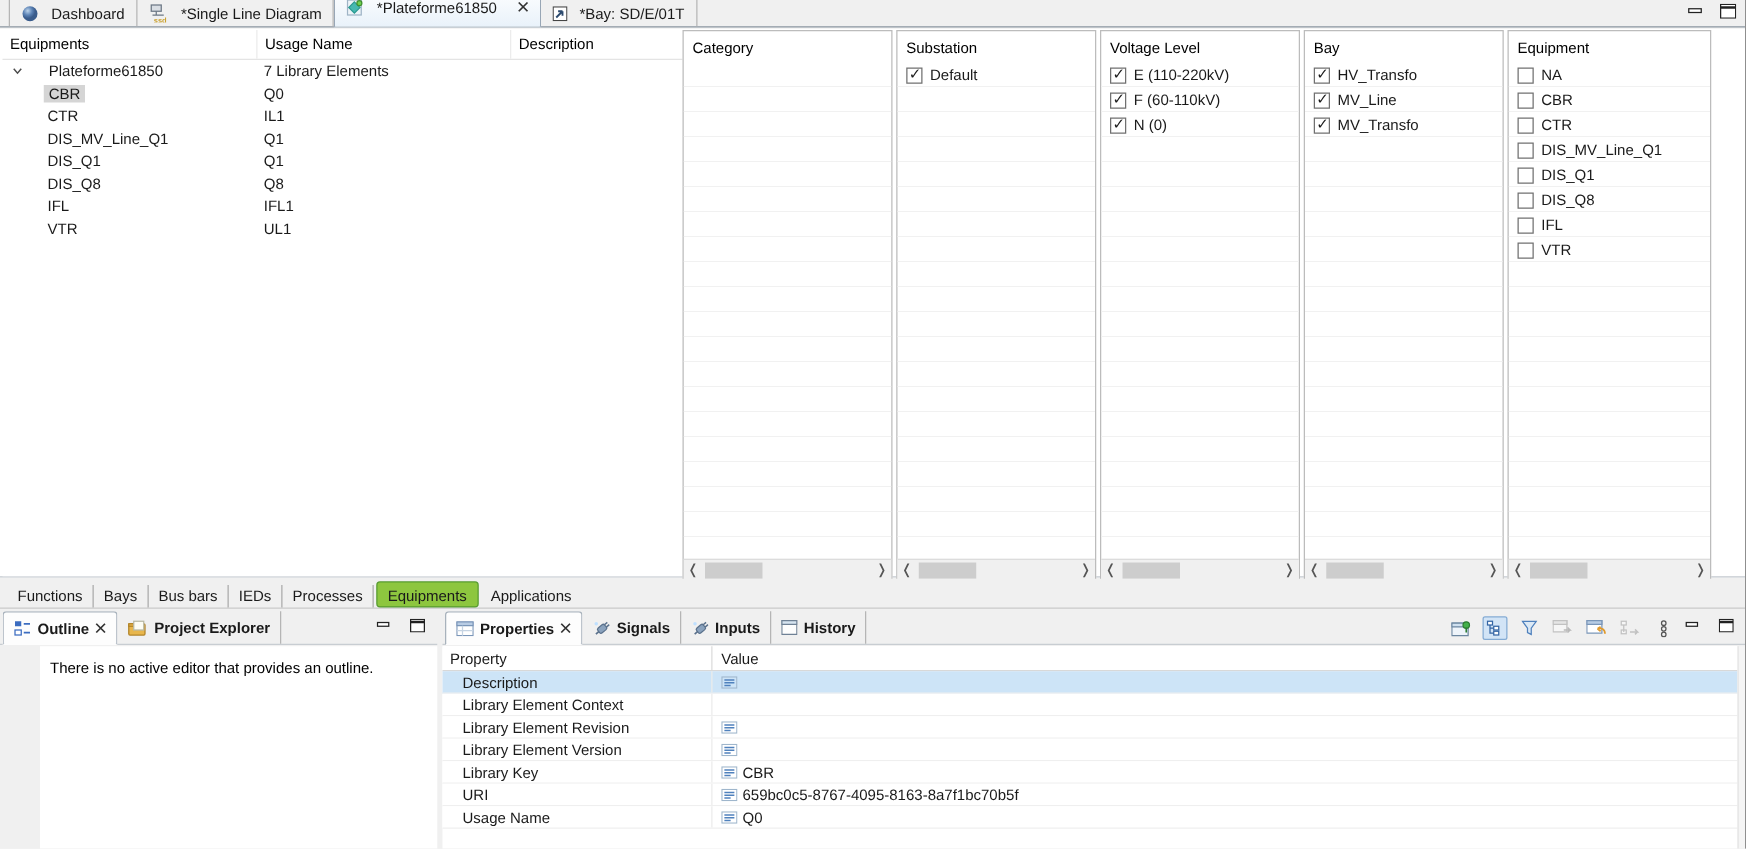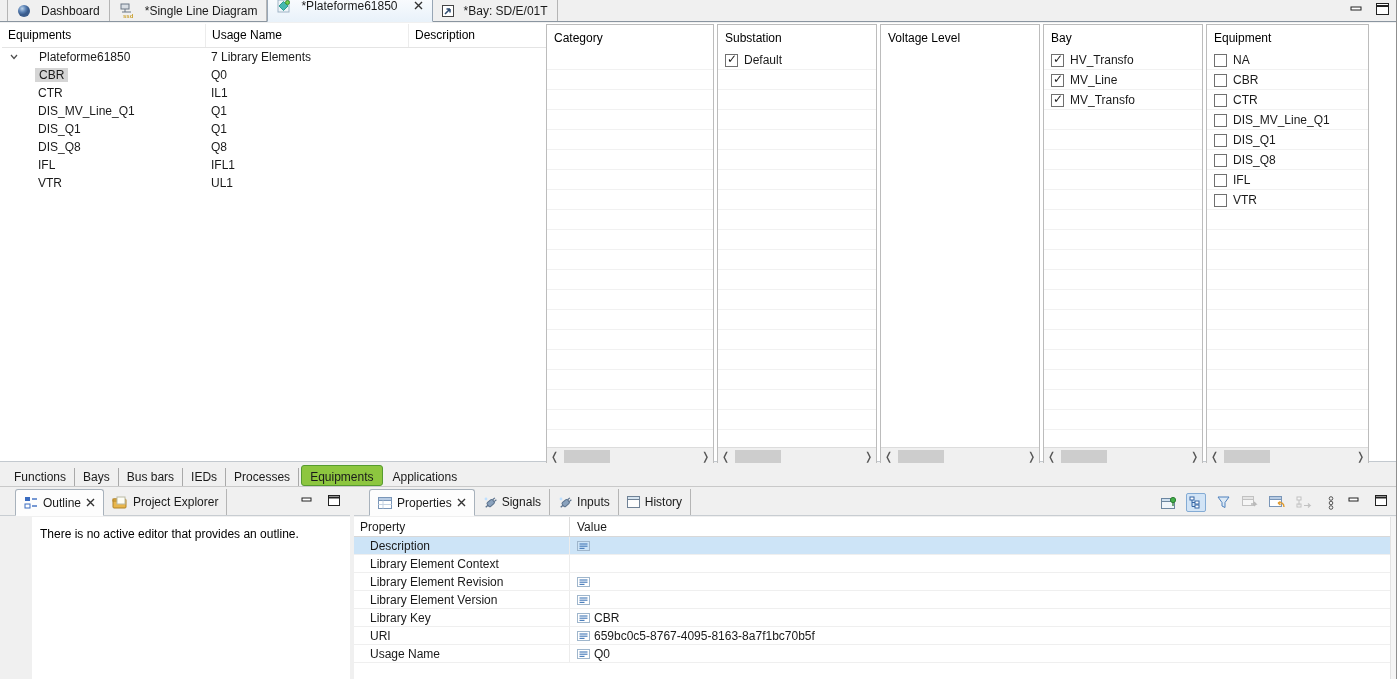--- a/index.html
+++ b/index.html
@@ -50,21 +50,21 @@
   .btabs { position:absolute; left:0; top:463px; width:1397px; height:24px; background:#f0f0f0; display:flex; align-items:flex-end; padding-left:6px; border-bottom:1px solid #c9c9c9; }
   .btab { padding:2px 8px; border-right:1px solid #a9a9a9; height:18px; line-height:15px; white-space:nowrap; }
   .btab:last-child { border-right:none; }
   .btab.active { background:#8dc63f; border:1px solid #569b2f; border-radius:3px; height:21px; line-height:18px; margin:0 2px; }
 
   
   .lower { position:absolute; left:0; top:489px; width:1397px; height:190px; }
   .lpanel { position:absolute; top:0; bottom:0; background:#f0f0f0; }
   .lp-left { left:0; width:350px; }
   .lp-right { left:354px; width:1043px; }
-  .ptabbar { height:27px; display:flex; align-items:flex-end; padding-left:15px; border-bottom:1px solid #c8cdd2; position:relative; }
+  .ptabbar { height:27px; display:flex; align-items:flex-end; padding-left:2px; border-bottom:1px solid #c8cdd2; position:relative;font-weight:bold; }
   .ptab { display:flex; align-items:center; gap:5px; height:26px; padding:0 8px; border-right:1px solid #b5b5b5; white-space:nowrap; }
   .ptab.active { background:#fdfdfd; border:1px solid #a8b2bc; border-bottom:1px solid #fdfdfd; border-radius:3px 3px 0 0; margin-bottom:-1px; height:27px; }
   .panel-minmax { position:absolute; right:10px; top:6px; display:flex; gap:16px; align-items:center; }
   .lp-content { position:absolute; left:0; right:0; top:28px; bottom:0; background:#fff;margin-left:32px; }
   .outline-msg { padding:10px 0 0 8px; color:#000; }
 
   
   .ptoolbar { position:absolute; right:56px; top:4px; display:flex; gap:7px; align-items:center; }
   .ticon { width:20px; height:19px; display:flex; align-items:center; justify-content:center; }
   .ticon.selected { background:#d2e4f6; border:1px solid #84abd4; border-radius:2px; }
@@ -253,20 +253,34 @@
           <span class="hs-arrow">❬</span>
           <span class="hs-track">
               <span class="hs-thumb"></span>
             </span>
           <span class="hs-arrow">❭</span>
         </div>
       </div>
 
       <div class="fpanel fp-volt">
         <div class="ptitle">Voltage Level</div>
+        <div class="pbody">
+          <div class="fprow">
+            <span class="checkbox" data-checked="true"></span>
+            <span>E (110-220kV)</span>
+          </div>
+          <div class="fprow">
+            <span class="checkbox" data-checked="true"></span>
+            <span>F (60-110kV)</span>
+          </div>
+          <div class="fprow">
+            <span class="checkbox" data-checked="true"></span>
+            <span>N (0)</span>
+          </div>
+        </div>
         <div class="hscroll">
           <span class="hs-arrow">❬</span>
           <span class="hs-track">
               <span class="hs-thumb"></span>
             </span>
           <span class="hs-arrow">❭</span>
         </div>
       </div>
 
       <div class="fpanel fp-bay">

